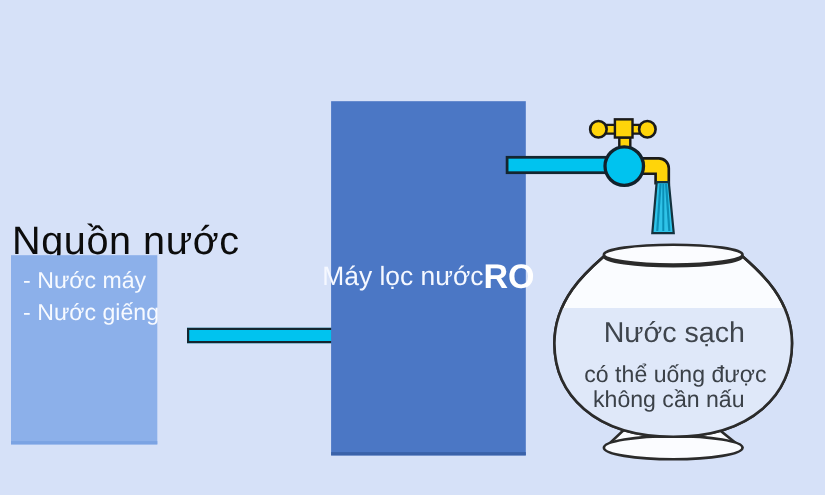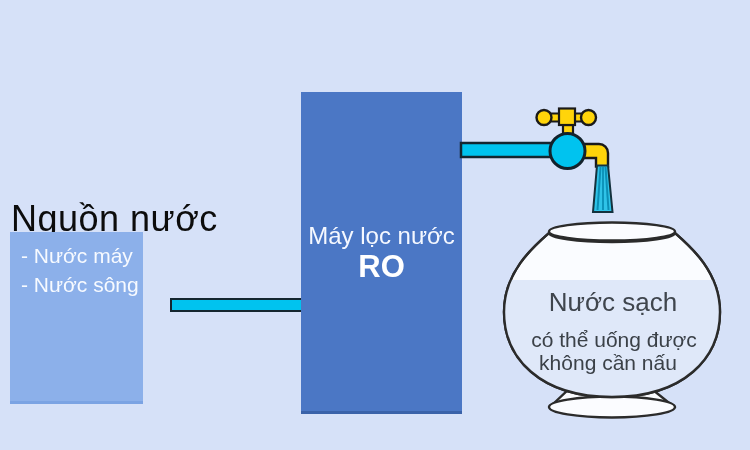--- a/index.html
+++ b/index.html
@@ -51,26 +51,25 @@
     height: 14px;
     background: #00c3ef;
     border: 2.5px solid #142630;
     z-index: 0;
   }
 
   .ro-box {
     position: absolute;
     left: 301px;
     top: 92px;
-    width: 161px;
+    width: 177px;
     height: 322px;
     background: #4b77c5;
     border-bottom: 3px solid #3a62a9;
     display: flex;
-    flex-direction: column;
     align-items: center;
     justify-content: center;
     z-index: 1;
   }
   .ro-line1 {
     color: #f5f8ff;
     font-size: 24px;
     line-height: 30px;
     white-space: nowrap;
   }
@@ -96,21 +95,21 @@
 </style>
 </head>
 <body>
 
 <div class="canvas">
 
   <div class="source-title">Nguồn nước</div>
 
   <div class="source-box">
     <div class="source-item">- Nước máy</div>
-    <div class="source-item">- Nước sông</div>
+    <div class="source-item">- Nước giếng</div>
   </div>
 
   <div class="pipe-inlet"></div>
 
   <div class="ro-box">
     <div class="ro-line1">Máy lọc nước</div>
     <div class="ro-line2">RO</div>
   </div>
 
   <svg class="faucet-bowl-svg" viewBox="0 0 310 330">

